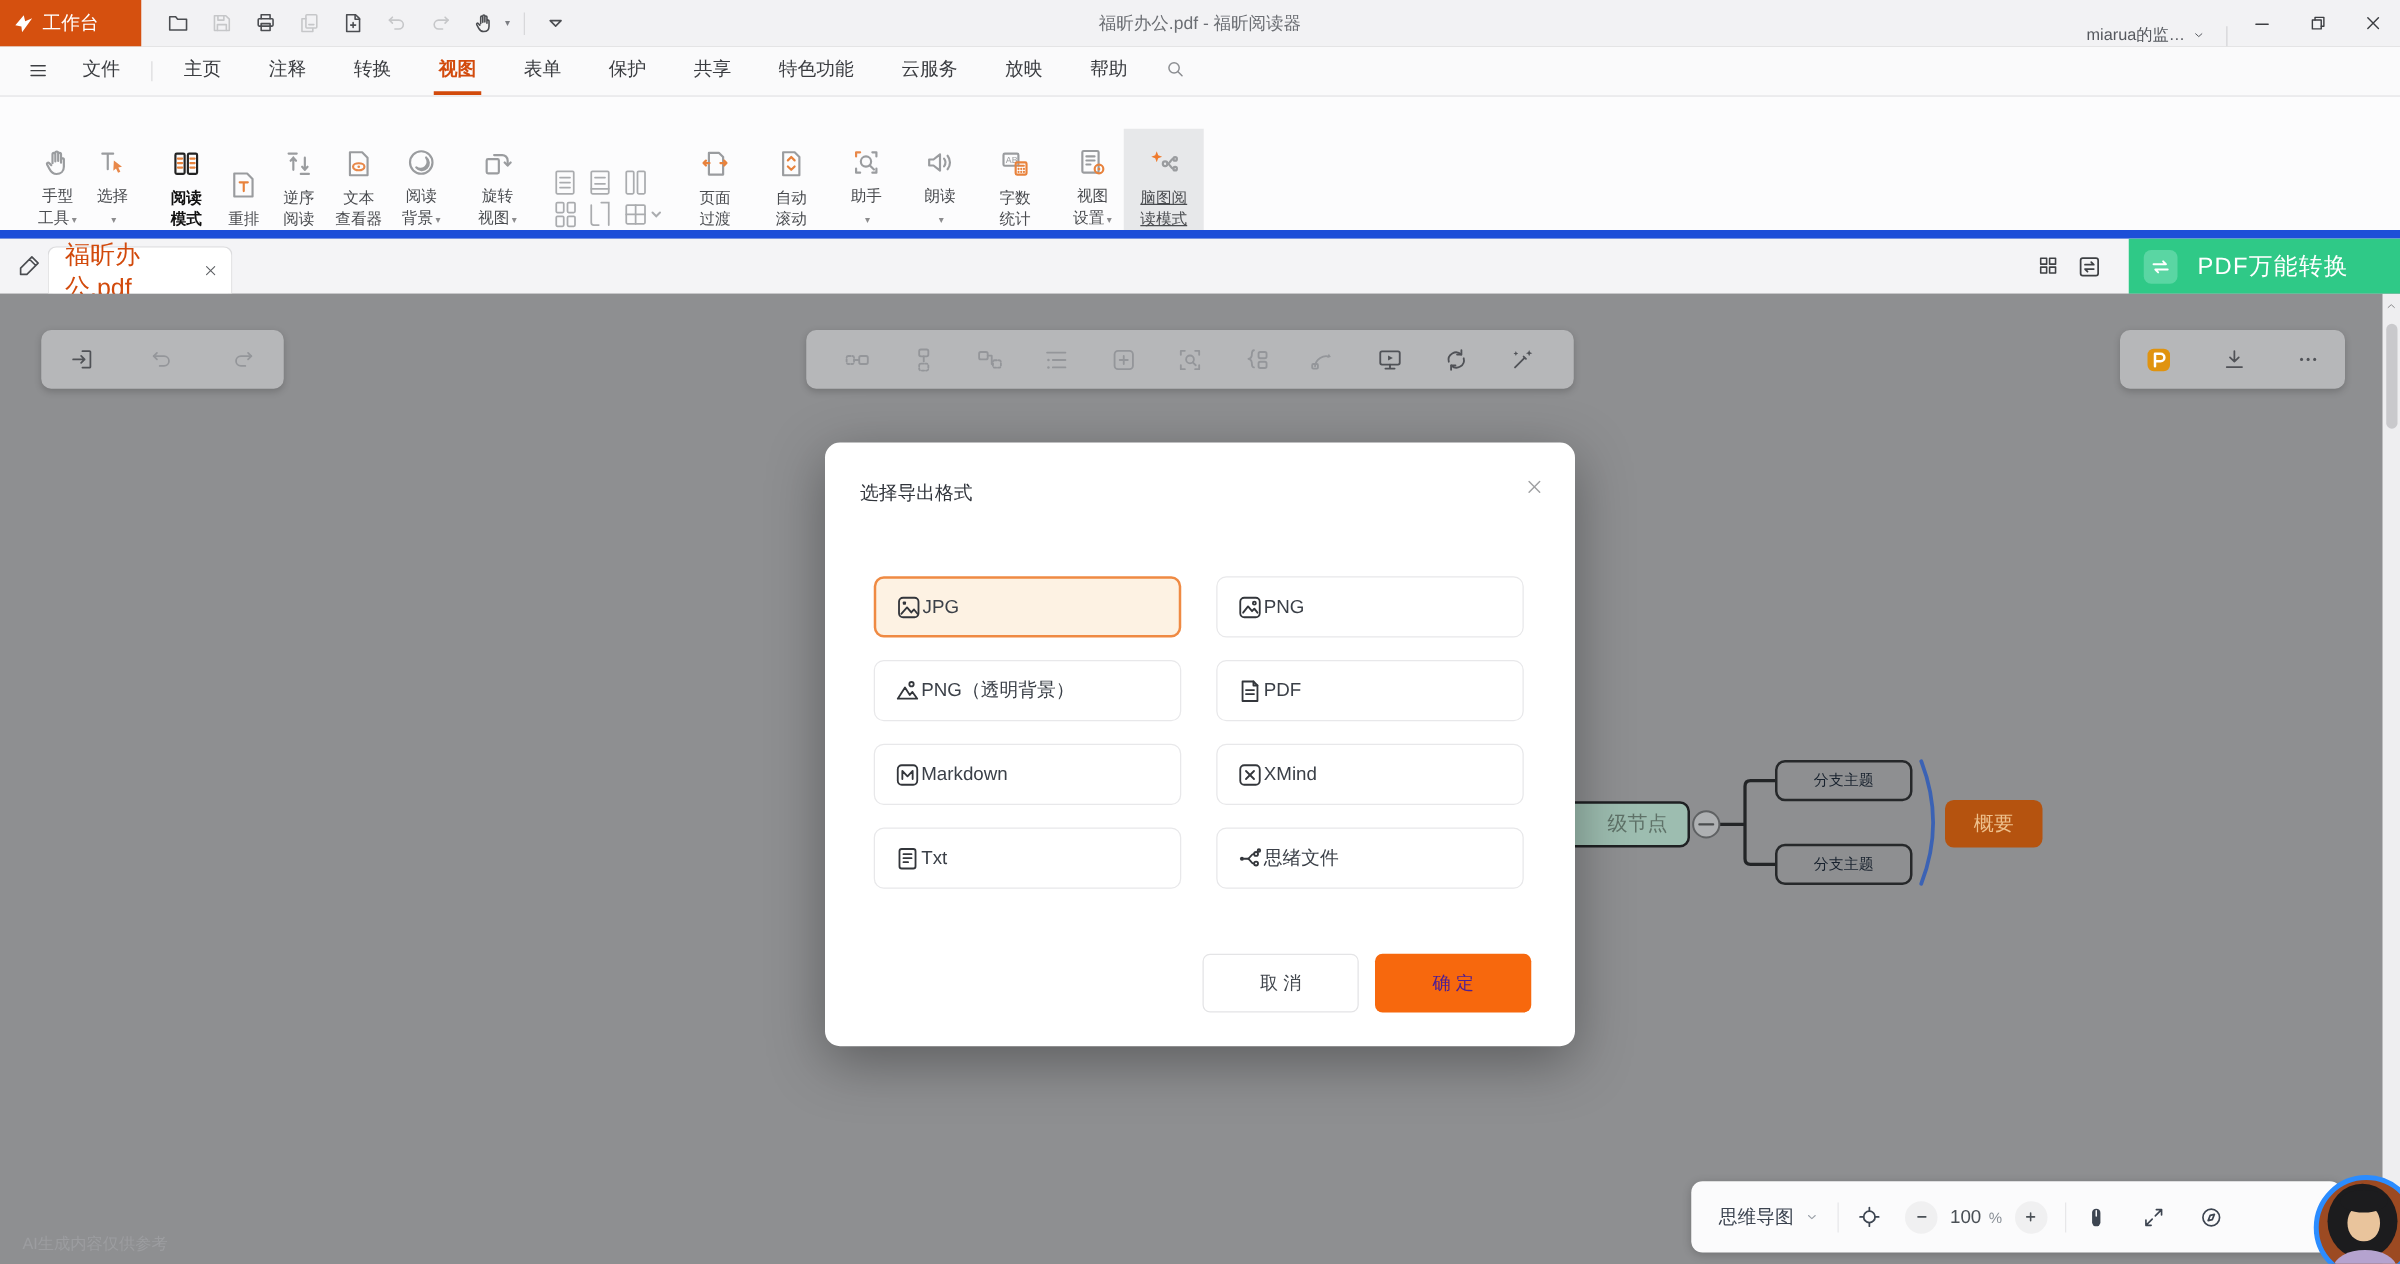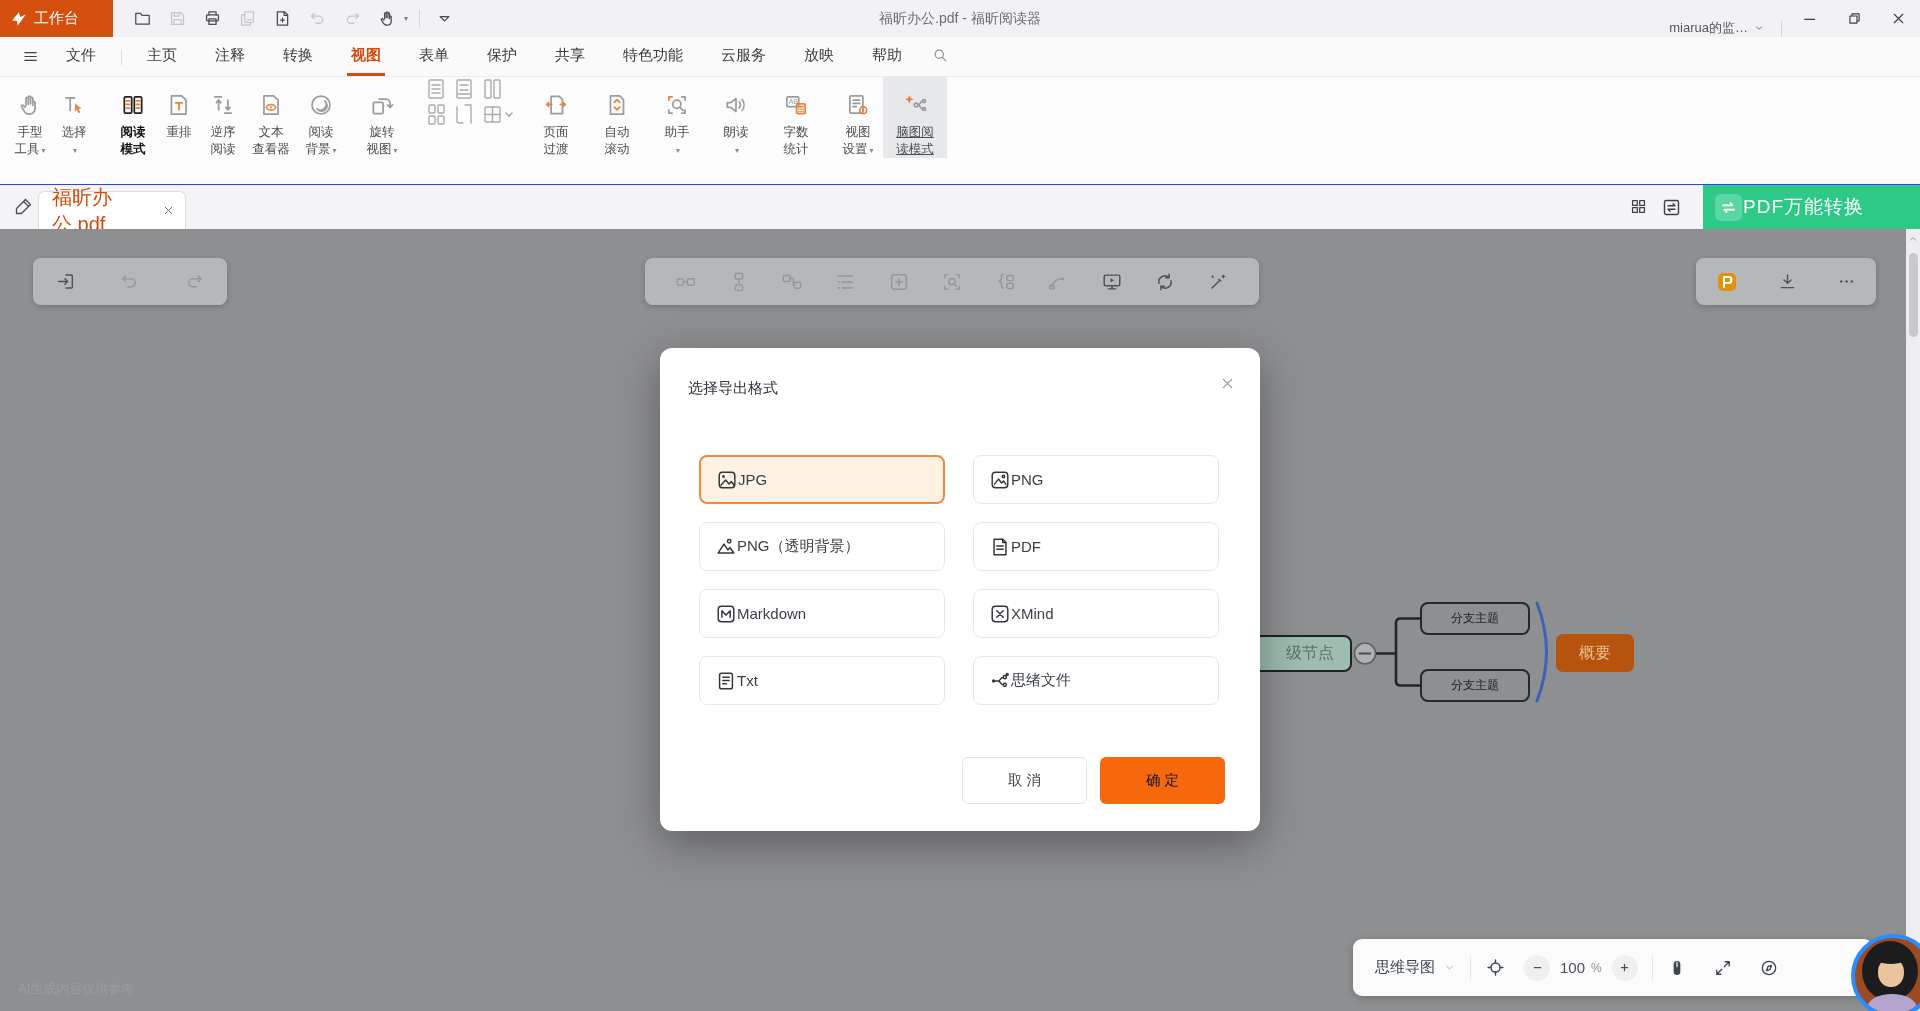--- a/index.html
+++ b/index.html
@@ -20,38 +20,38 @@
   .win-sep{width:1px;height:16px;background:#d4d4d6;margin:0 6px;}
   .winbtn{width:44px;height:37px;display:flex;align-items:center;justify-content:center;color:#3c3e42;}
   
   .menubar{height:39px;background:#fafafb;border-bottom:1px solid #ececee;display:flex;align-items:stretch;padding-left:22px;}
   .mb-ic{display:flex;align-items:center;color:#3c3e42;margin-right:8px;}
   .menu-item{display:flex;align-items:center;padding:0 4px;margin:0 15px;font-size:15px;color:#3a3c40;border-bottom:3px solid transparent;box-sizing:border-box;}
   .menu-item.active{color:#d24a0c;border-bottom-color:#d24a0c;font-weight:bold;}
   .m-sep{width:1px;height:16px;background:#dcdcde;align-self:center;margin:0 6px;}
   .menu-search{display:flex;align-items:center;color:#8c8e92;margin-left:6px;}
   
-  .ribbon{height:107px;background:#fcfcfd;border-bottom:1px solid #1d4ed8;display:flex;align-items:flex-start;padding-left:8px;}
+  .ribbon{height:107px;background:#fcfcfd;border-bottom:7px solid #1d4ed8;display:flex;align-items:flex-end;padding-left:24px;}
   .rb{display:flex;flex-direction:column;align-items:center;padding-top:9px;box-sizing:border-box;color:#4a4c50;}
   .rb .rb-ic{height:38px;display:flex;align-items:center;justify-content:center;color:#9a9c9f;}
   .rb .rb-l1,.rb .rb-l2{font-size:12.5px;line-height:17px;white-space:nowrap;}
   .rb .arrow{font-size:8px;color:#8c8c8e;margin-left:2px;}
   .rb.active .rb-l1,.rb.active .rb-l2{font-weight:bold;color:#111;}
   .rb.active .rb-ic{color:#232323;}
   .rb.hl{background:#e7e8ea;text-decoration:underline;}
   .rb-sep{width:1px;background:#e7e7e9;margin:12px 6px;}
   .rb-grid{display:flex;flex-direction:column;justify-content:center;padding:0 4px;color:#aaacaf;}
   
   .tabbar{position:relative;height:44px;background:#f4f4f6;}
   .tb-pencil{position:absolute;left:14px;top:11px;color:#4a4c50;}
   .tab{position:absolute;left:38px;top:6px;width:148px;height:38px;background:#fff;border:1px solid #dcdcde;border-bottom:none;border-radius:7px 7px 0 0;display:flex;align-items:center;padding:0 10px 0 13px;box-sizing:border-box;}
   .tab .tab-label{font-size:20px;color:#d24a0c;flex:1;}
   .tab .tab-close{color:#5d6064;}
   .tb-right-ic{position:absolute;top:12px;color:#3e4044;}
-  .convert-btn{position:absolute;right:0;top:0;height:44px;width:217px;background:#2fc987;display:flex;align-items:center;gap:1px;padding-left:12px;box-sizing:border-box;}
+  .convert-btn{position:absolute;right:0;top:0;height:44px;width:217px;background:#2fc987;display:flex;align-items:center;gap:16px;padding-left:12px;box-sizing:border-box;}
   .convert-badge{width:27px;height:27px;border-radius:6px;background:#5ad6a3;display:flex;align-items:center;justify-content:center;color:#fff;}
   .convert-label{color:#fff;font-size:19px;letter-spacing:1px;}
   
   .canvas{position:relative;height:784px;background:#8e8f91;overflow:hidden;}
   .float-bar{position:absolute;background:#b6b7b9;border-radius:8px;box-shadow:0 2px 6px rgba(0,0,0,.18);display:flex;align-items:center;}
   .fb-ic{display:flex;align-items:center;justify-content:center;}
   .mm-dim{color:#94969a;}
   .mm-dark{color:#505257;}
   
   .mm-node{position:absolute;box-sizing:border-box;display:flex;align-items:center;justify-content:center;z-index:6;}
@@ -61,21 +61,21 @@
   
   .dialog{position:absolute;left:660px;top:119px;width:600px;height:483px;background:#fff;border-radius:12px;box-shadow:0 12px 45px rgba(0,0,0,.35);z-index:20;}
   .dlg-title{position:absolute;left:28px;top:31px;font-size:15px;color:#30343b;font-weight:500;}
   .dlg-close{position:absolute;right:24px;top:27px;color:#9fa0a2;}
   .dlg-grid{position:absolute;left:39px;top:107px;width:522px;display:grid;grid-template-columns:246px 246px;grid-column-gap:28px;grid-row-gap:18px;}
   .opt{height:49px;border:1px solid #e8e8ea;border-radius:8px;background:#fff;display:flex;align-items:center;padding-left:15px;box-sizing:border-box;color:#33363b;}
   .opt .opt-label{font-size:15px;color:#3b4048;}
   .opt.selected{border:2px solid #ef8a43;background:#fdf2e3;}
   .dlg-footer{position:absolute;left:0;top:409px;width:100%;height:47px;}
   .btn-cancel{position:absolute;left:302px;top:0;width:125px;height:47px;background:#fff;border:1px solid #e4e4e6;border-radius:6px;font-size:14.5px;color:#41464d;font-family:inherit;}
-  .btn-confirm{position:absolute;left:440px;top:0;width:125px;height:47px;background:#f7680d;border:none;border-radius:6px;font-size:14.5px;color:#0f172a;font-family:inherit;}
+  .btn-confirm{position:absolute;left:440px;top:0;width:125px;height:47px;background:#f7680d;border:none;border-radius:6px;font-size:14.5px;color:#4c1d95;font-family:inherit;}
   
   .statusbar{position:absolute;left:1353px;top:710px;width:520px;height:57px;background:#fbfbfc;border-radius:9px;box-shadow:0 2px 8px rgba(0,0,0,.2);display:flex;align-items:center;z-index:30;}
   .sb-mode{display:flex;align-items:center;gap:8px;margin-left:22px;font-size:15px;color:#3b4350;}
   .sb-sep{width:1px;height:24px;background:#e7e7e9;margin:0 14px;}
   .sb-ic{display:flex;align-items:center;justify-content:center;color:#3d4551;}
   .sb-circle{width:26px;height:26px;border-radius:50%;background:#f0f0f1;display:flex;align-items:center;justify-content:center;color:#4a5056;}
   .sb-zoom{font-size:15px;color:#4a5056;margin:0 6px 0 10px;}
   .sb-unit{font-size:12px;color:#8a9097;margin-right:10px;}
   
   .avatar{position:absolute;left:1851px;top:705px;width:76px;height:76px;border-radius:50%;border:4px solid #2b8cff;overflow:hidden;background:#9c4a22;z-index:40;}

